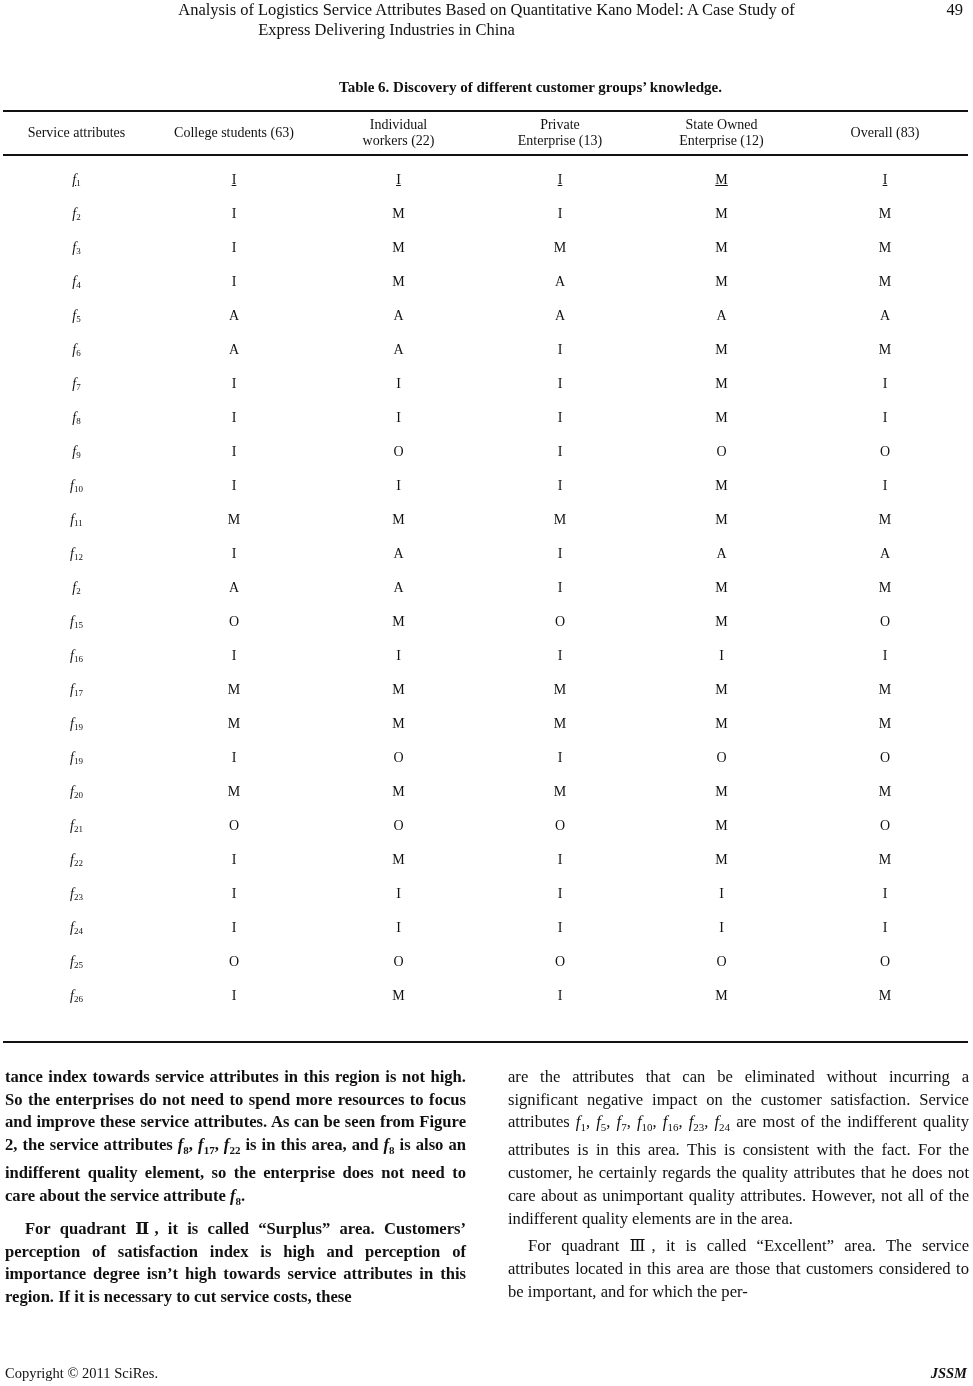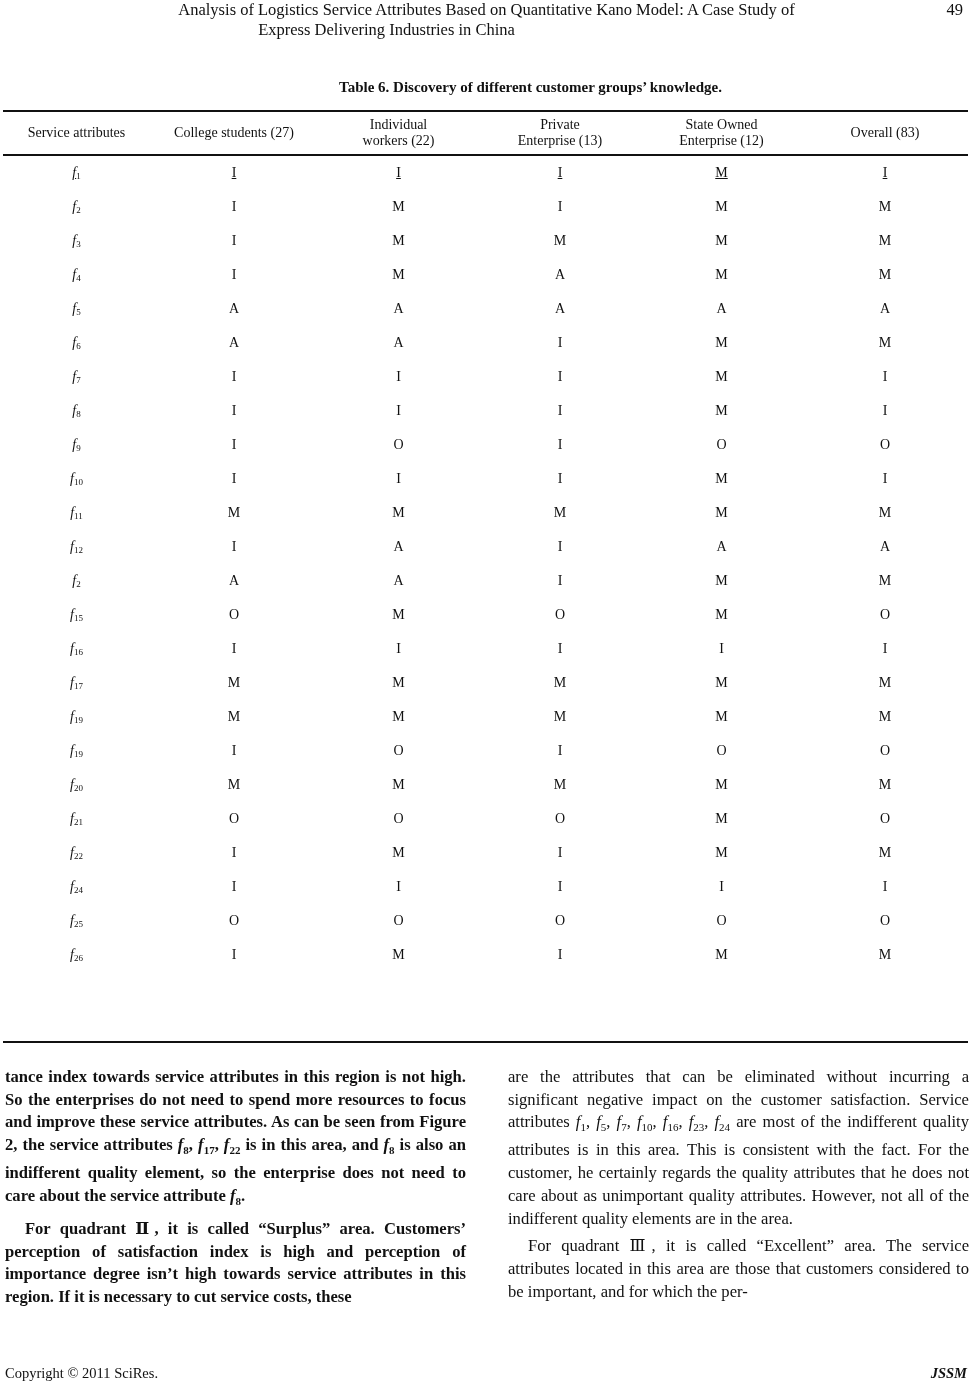--- a/index.html
+++ b/index.html
@@ -28,21 +28,21 @@
     position: absolute; left: 3px; top: 111px; width: 965px;
     border-collapse: collapse; font-size: 14px;
   }
   table.kano th {
     font-weight: normal; text-align: center; vertical-align: middle;
     height: 43px; line-height: 16px; padding: 0; font-size: 14px;
   }
   table.kano td {
     text-align: center; vertical-align: middle; height: 34px; padding: 0;
   }
-  table.kano tbody tr:first-child td { padding-top: 2px; text-decoration: underline; }
+  table.kano tbody tr:first-child td { padding-top: 9px; text-decoration: underline; }
   col.c0 { width: 147px; } col.c1 { width: 168px; } col.c2 { width: 161px; }
   col.c3 { width: 162px; } col.c4 { width: 161px; } col.c5 { width: 166px; }
   .fvar { font-style: italic; }
   .fvar sub { font-style: normal; font-size: 9px; vertical-align: -2px; }
 
   .col-text {
     position: absolute; top: 1066px; width: 461px;
     font-size: 16.6px; line-height: 22.7px; text-align: justify;
   }
   .col-left { left: 5px; font-weight: bold; }
@@ -74,21 +74,21 @@
     <col class="c0">
       <col class="c1">
       <col class="c2">
       <col class="c3">
       <col class="c4">
       <col class="c5">
   </colgroup>
   <thead>
     <tr id="thead-row">
         <th><span>Service attributes</span></th>
-        <th><span>College students (27)</span></th>
+        <th><span>College students (63)</span></th>
         <th><span>Individual</span><br><span>workers (22)</span></th>
         <th><span>Private</span><br><span>Enterprise (13)</span></th>
         <th><span>State Owned</span><br><span>Enterprise (12)</span></th>
         <th><span>Overall (83)</span></th>
       </tr>
   </thead>
   <tbody id="tbody">
       <tr>
         <td><span class="fvar">f<sub>1</sub></span></td>
         <td>I</td>
@@ -251,20 +251,28 @@
       </tr>
       <tr>
         <td><span class="fvar">f<sub>22</sub></span></td>
         <td>I</td>
         <td>M</td>
         <td>I</td>
         <td>M</td>
         <td>M</td>
       </tr>
       <tr>
+        <td><span class="fvar">f<sub>23</sub></span></td>
+        <td>I</td>
+        <td>I</td>
+        <td>I</td>
+        <td>I</td>
+        <td>I</td>
+      </tr>
+      <tr>
         <td><span class="fvar">f<sub>24</sub></span></td>
         <td>I</td>
         <td>I</td>
         <td>I</td>
         <td>I</td>
         <td>I</td>
       </tr>
       <tr>
         <td><span class="fvar">f<sub>25</sub></span></td>
         <td>O</td>

